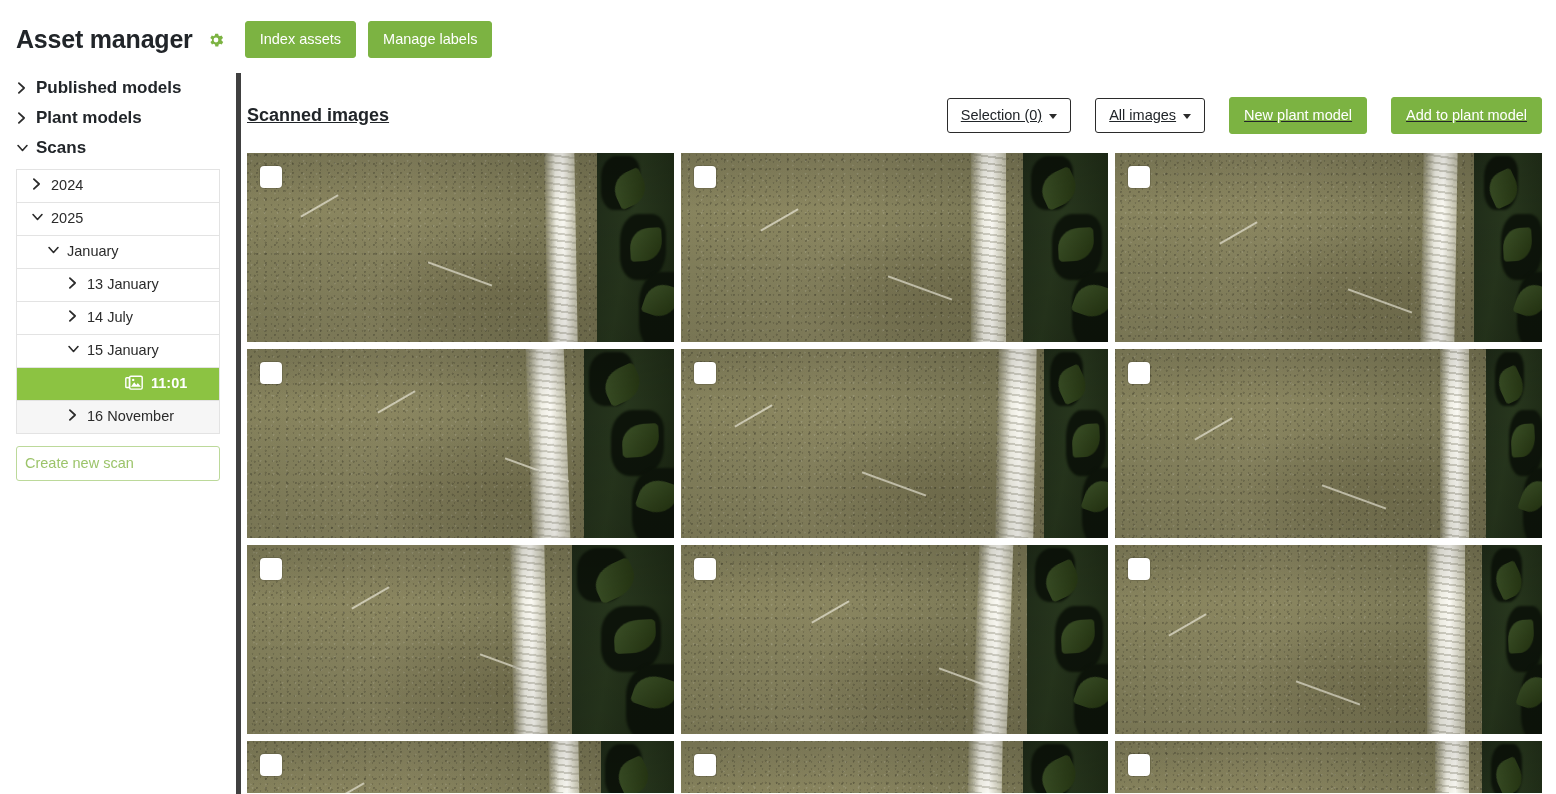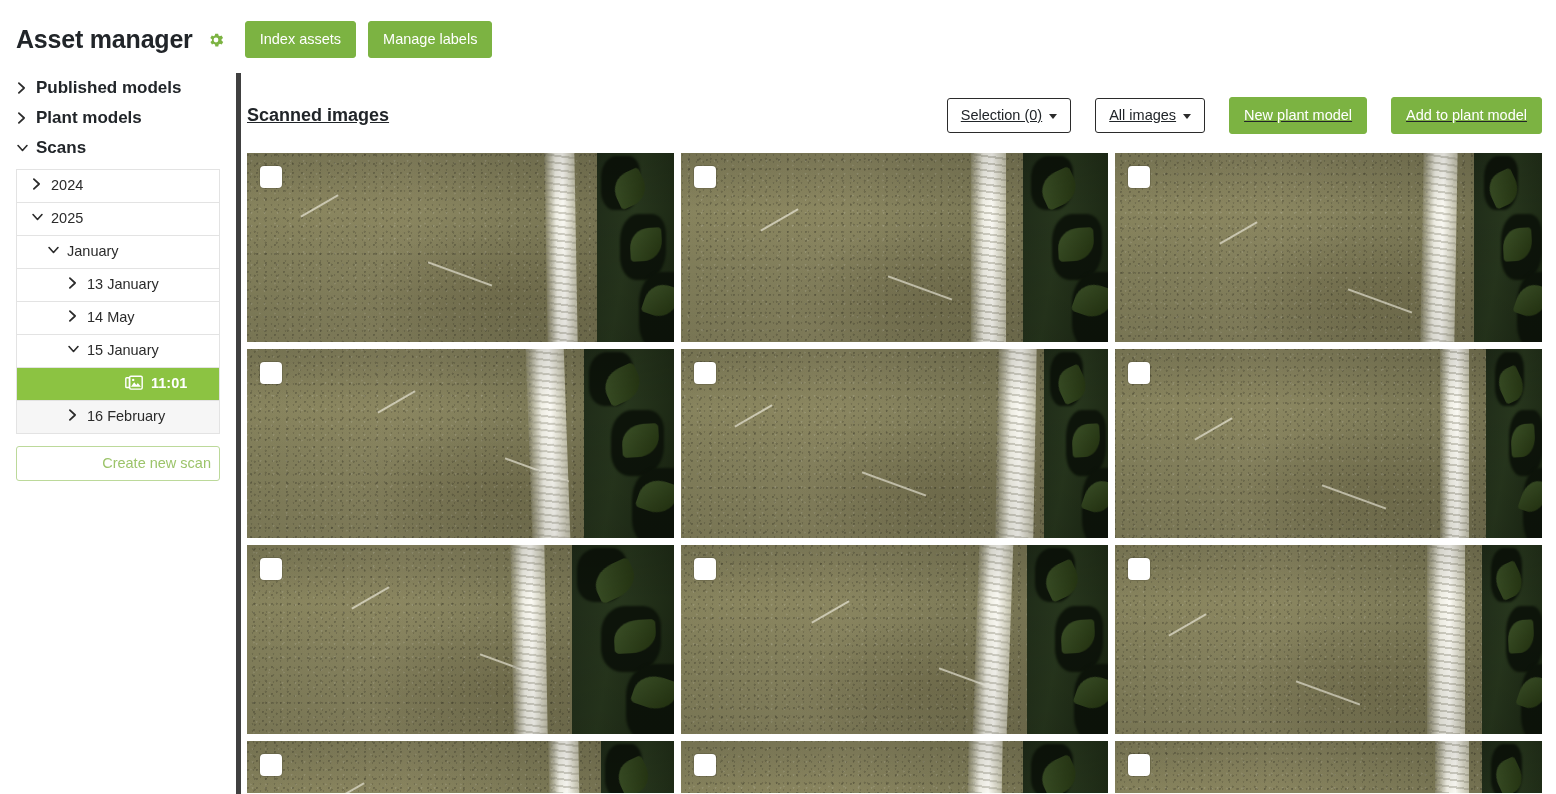--- a/index.html
+++ b/index.html
@@ -138,21 +138,21 @@
   .images-icon {
     display: inline-flex;
     width: 18px; height: 16px;
     margin-right: 8px;
     flex: 0 0 18px;
   }
   .create-scan-wrap { margin-top: 12px; }
   .btn-create {
     display: block;
     width: 100%;
-    text-align: right;
+    text-align: left;
     padding: 9px 8px;
     font-size: 14.5px;
     border-radius: 3px;
   }
 
   
   .content {
     flex: 1;
     border-left: 5px solid #404040;
     align-self: stretch;
@@ -360,21 +360,21 @@
             <span class="node-label">13 January</span>
           </div>
         </li>
         <li>
           <div class="tree-node level-2">
             <span class="chev">
               <svg width="11" height="14" viewBox="0 0 12 16">
                 <path d="M3 2.5 L9 8 L3 13.5" fill="none" stroke="currentColor" stroke-width="2" stroke-linecap="round" stroke-linejoin="round"></path>
               </svg>
             </span>
-            <span class="node-label">14 May</span>
+            <span class="node-label">14 July</span>
           </div>
         </li>
         <li>
           <div class="tree-node level-2">
             <span class="chev">
               <svg width="13" height="14" viewBox="0 0 16 12">
                 <path d="M2.5 3 L8 9 L13.5 3" fill="none" stroke="currentColor" stroke-width="2" stroke-linecap="round" stroke-linejoin="round"></path>
               </svg>
             </span>
             <span class="node-label">15 January</span>
@@ -393,21 +393,21 @@
             <span class="node-label">11:01</span>
           </div>
         </li>
         <li>
           <div class="tree-node level-2 hovered">
             <span class="chev">
               <svg width="11" height="14" viewBox="0 0 12 16">
                 <path d="M3 2.5 L9 8 L3 13.5" fill="none" stroke="currentColor" stroke-width="2" stroke-linecap="round" stroke-linejoin="round"></path>
               </svg>
             </span>
-            <span class="node-label">16 February</span>
+            <span class="node-label">16 November</span>
           </div>
         </li>
       </ul>
 
     <div class="create-scan-wrap">
       <button class="btn btn-outline-green btn-create">Create new scan</button>
     </div>
   </div>
 
   <div class="content">

